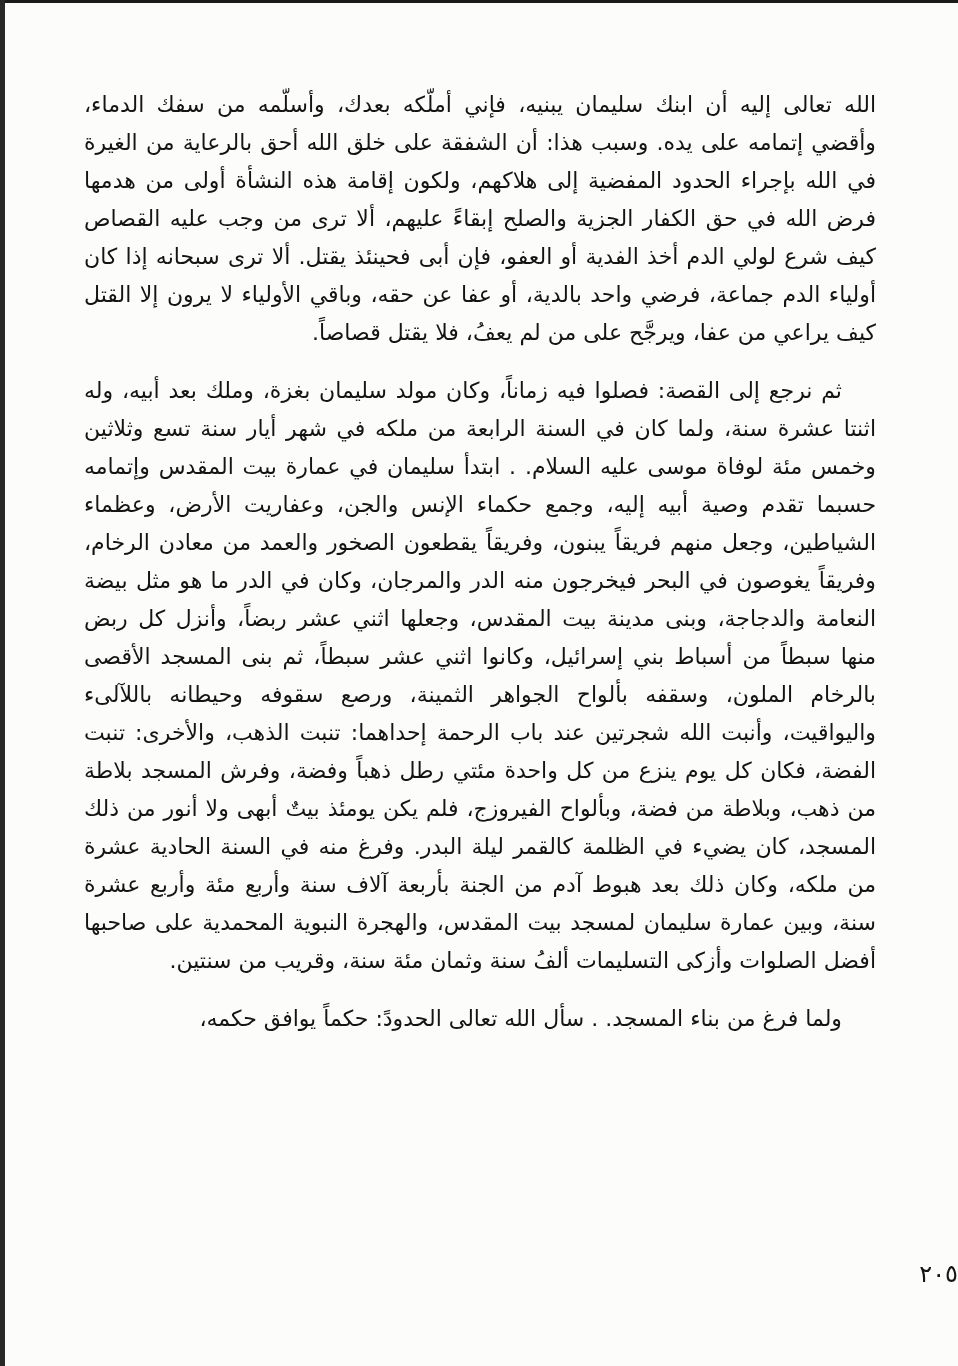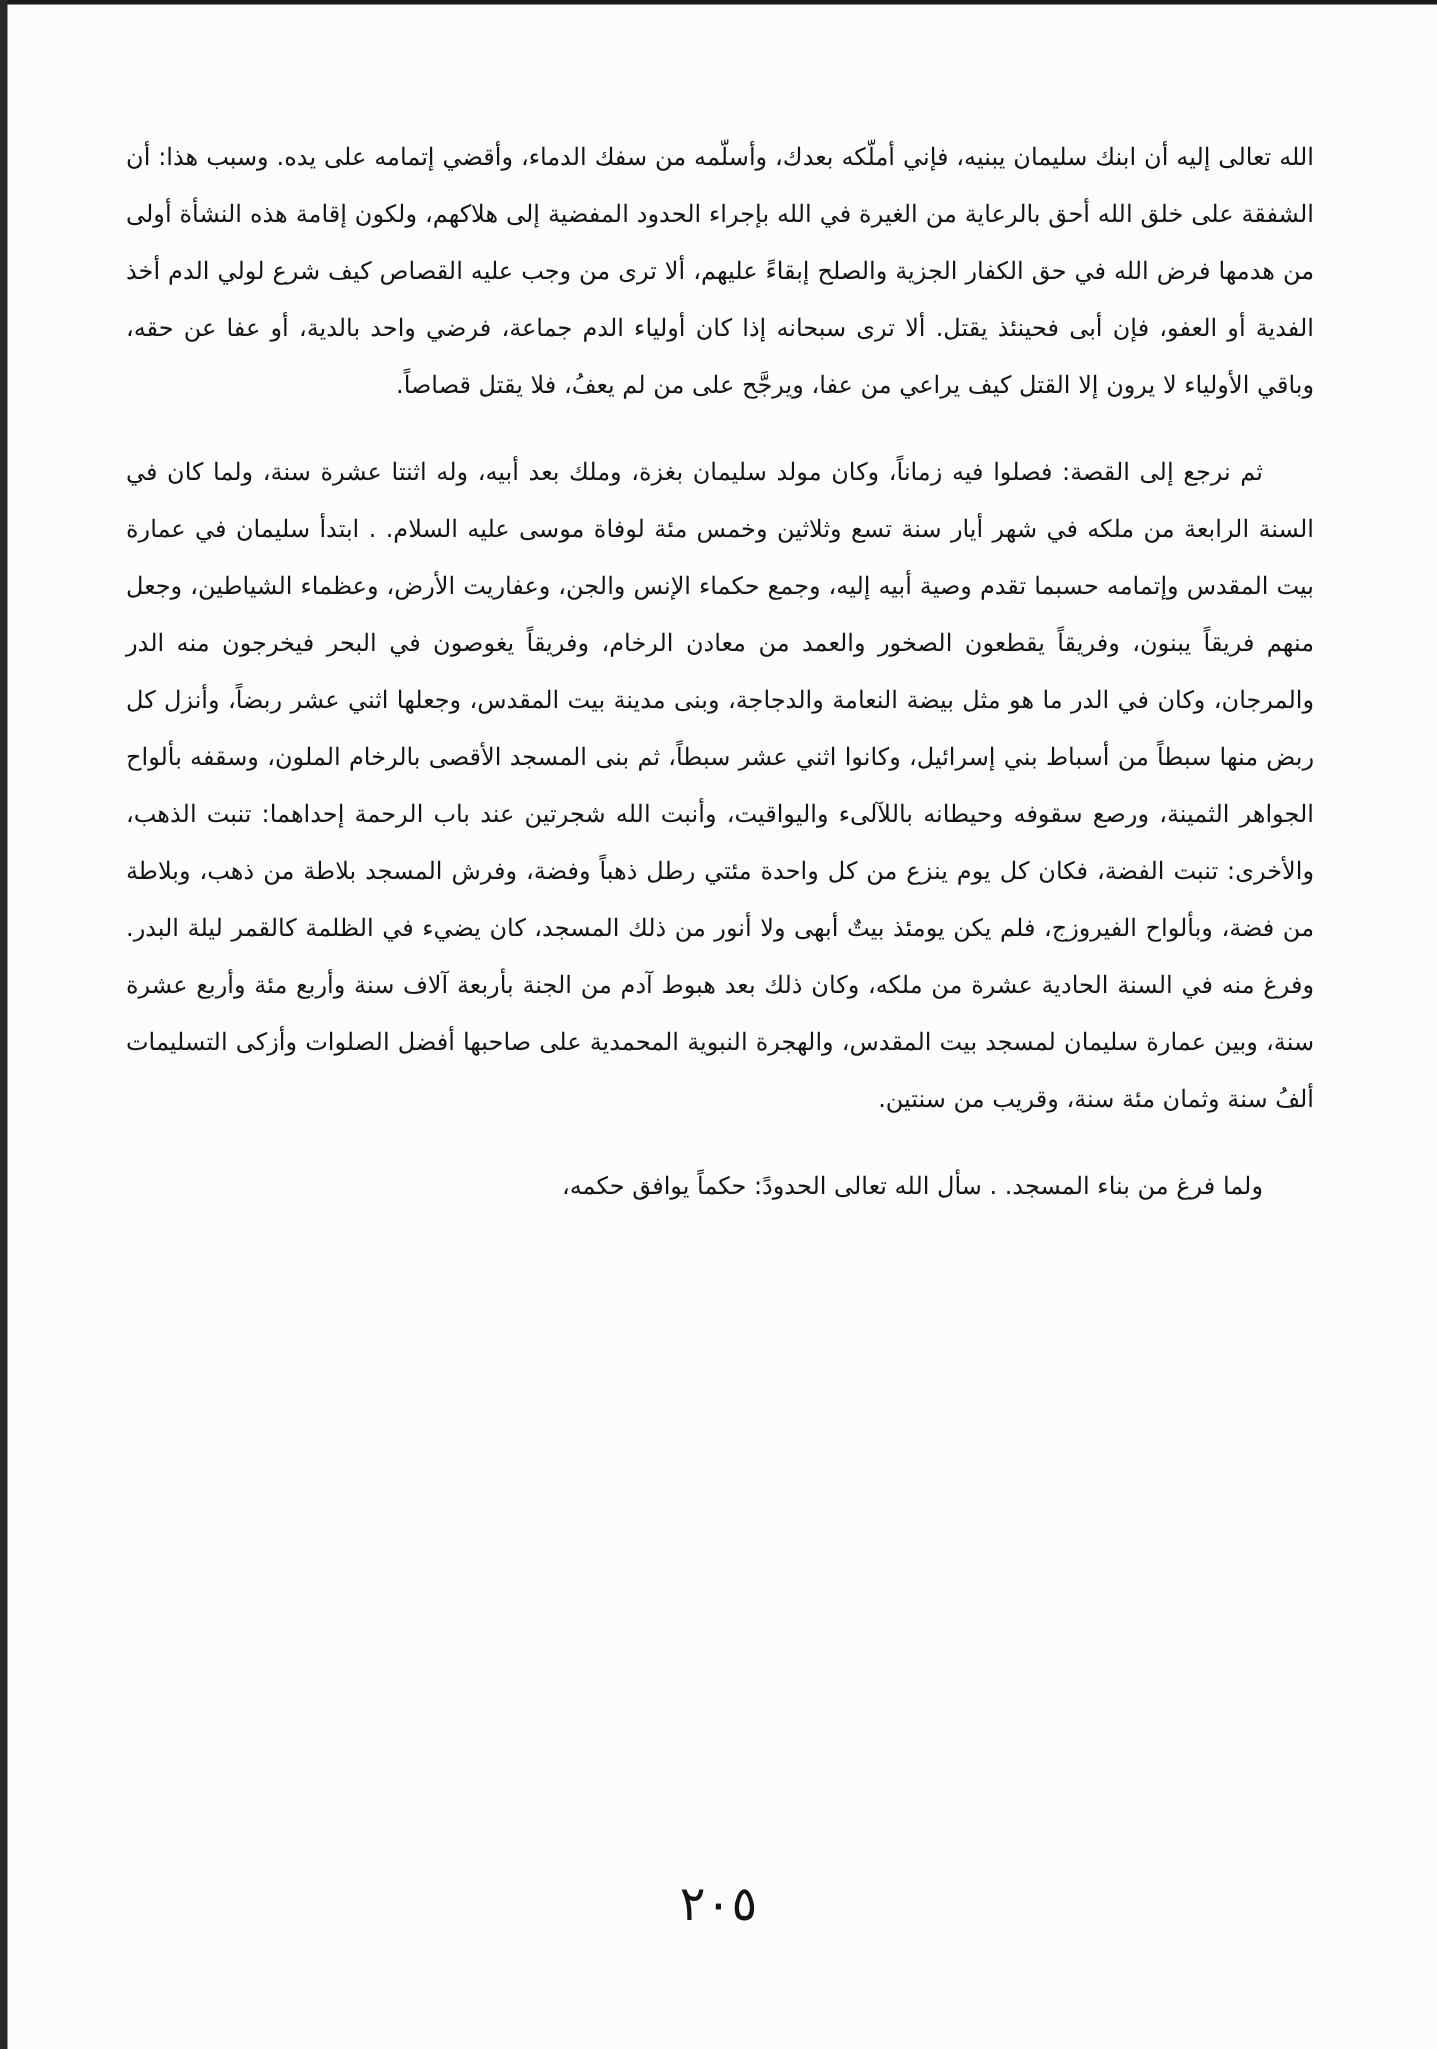--- a/index.html
+++ b/index.html
@@ -31,39 +31,38 @@
     height: 100%;
     background: #2a2826;
   }
   .text-block {
     position: absolute;
     top: 86px;
     right: 82px;
     width: 792px;
     direction: rtl;
     text-align: justify;
-    font-size: 16px;
+    font-size: 22px;
     line-height: 38px;
     letter-spacing: 0;
   }
   .para {
     margin: 0 0 20px 0;
     text-indent: 34px;
   }
   .para.no-indent {
     text-indent: 0;
   }
   .page-number {
     position: absolute;
     bottom: 78px;
     left: 0;
     width: 100%;
-    text-align: center;
     direction: rtl;
-    font-size: 32px;
+    font-size: 24px;
     color: #161412;
   }
 </style>
 </head>
 <body>
 
 <div class="page">
 
   <div class="scan-edge-top"></div>
   <div class="scan-edge-left"></div>

